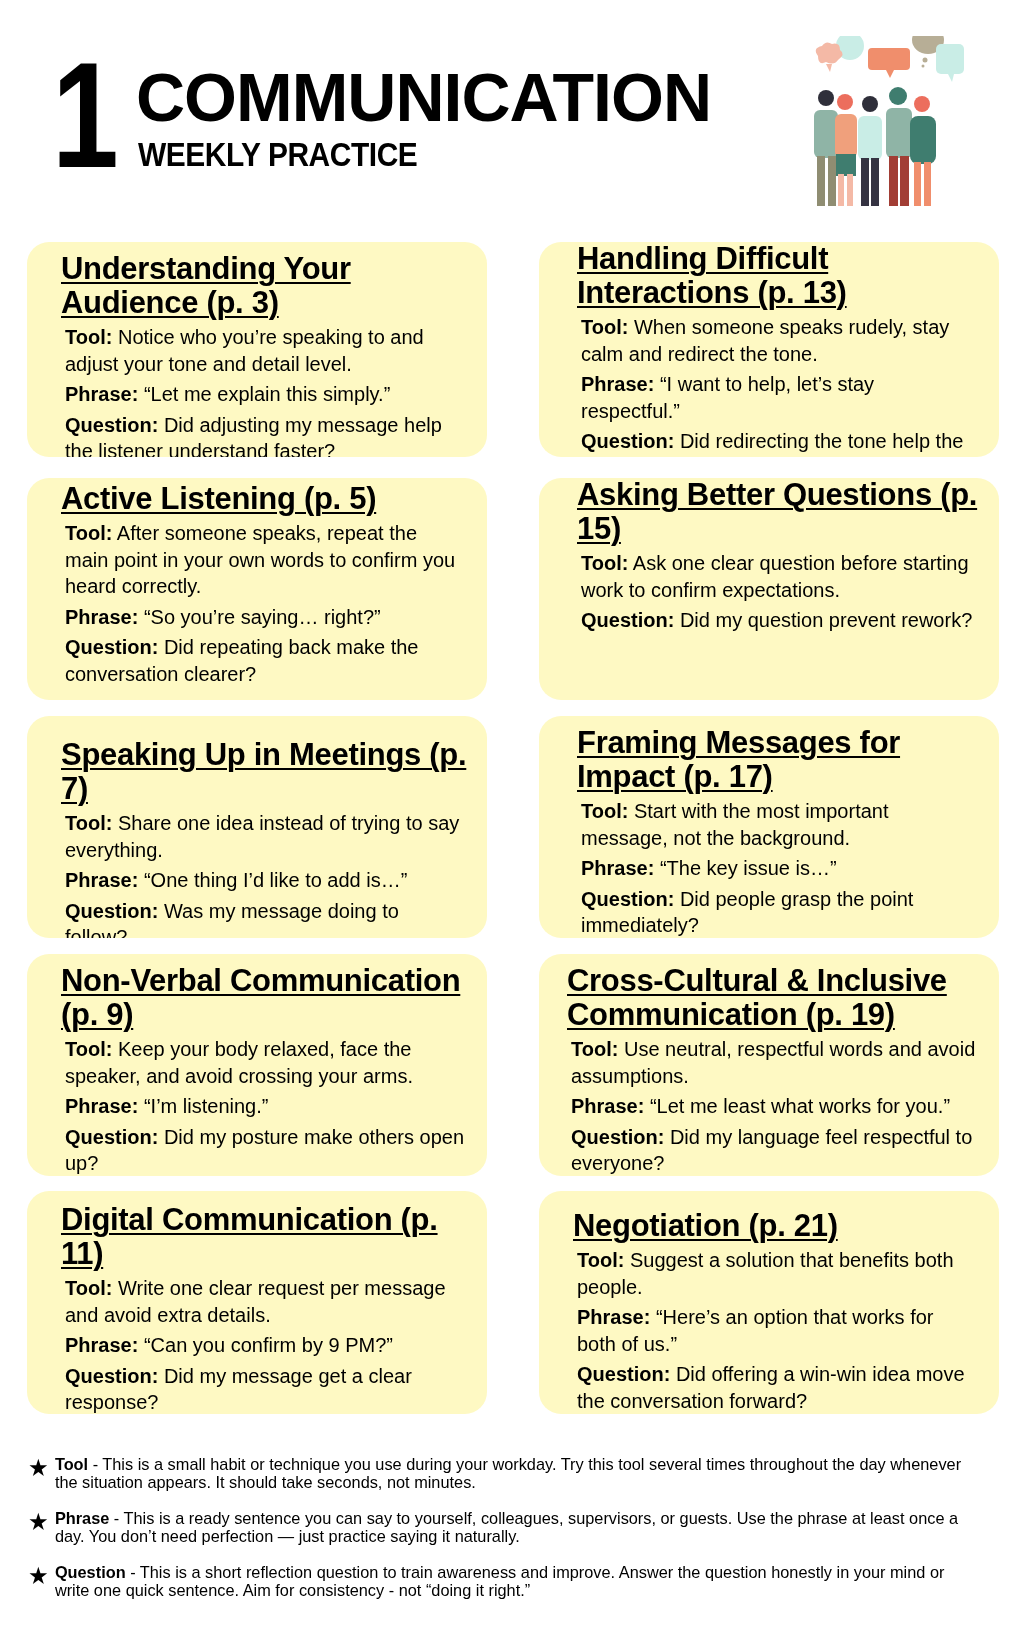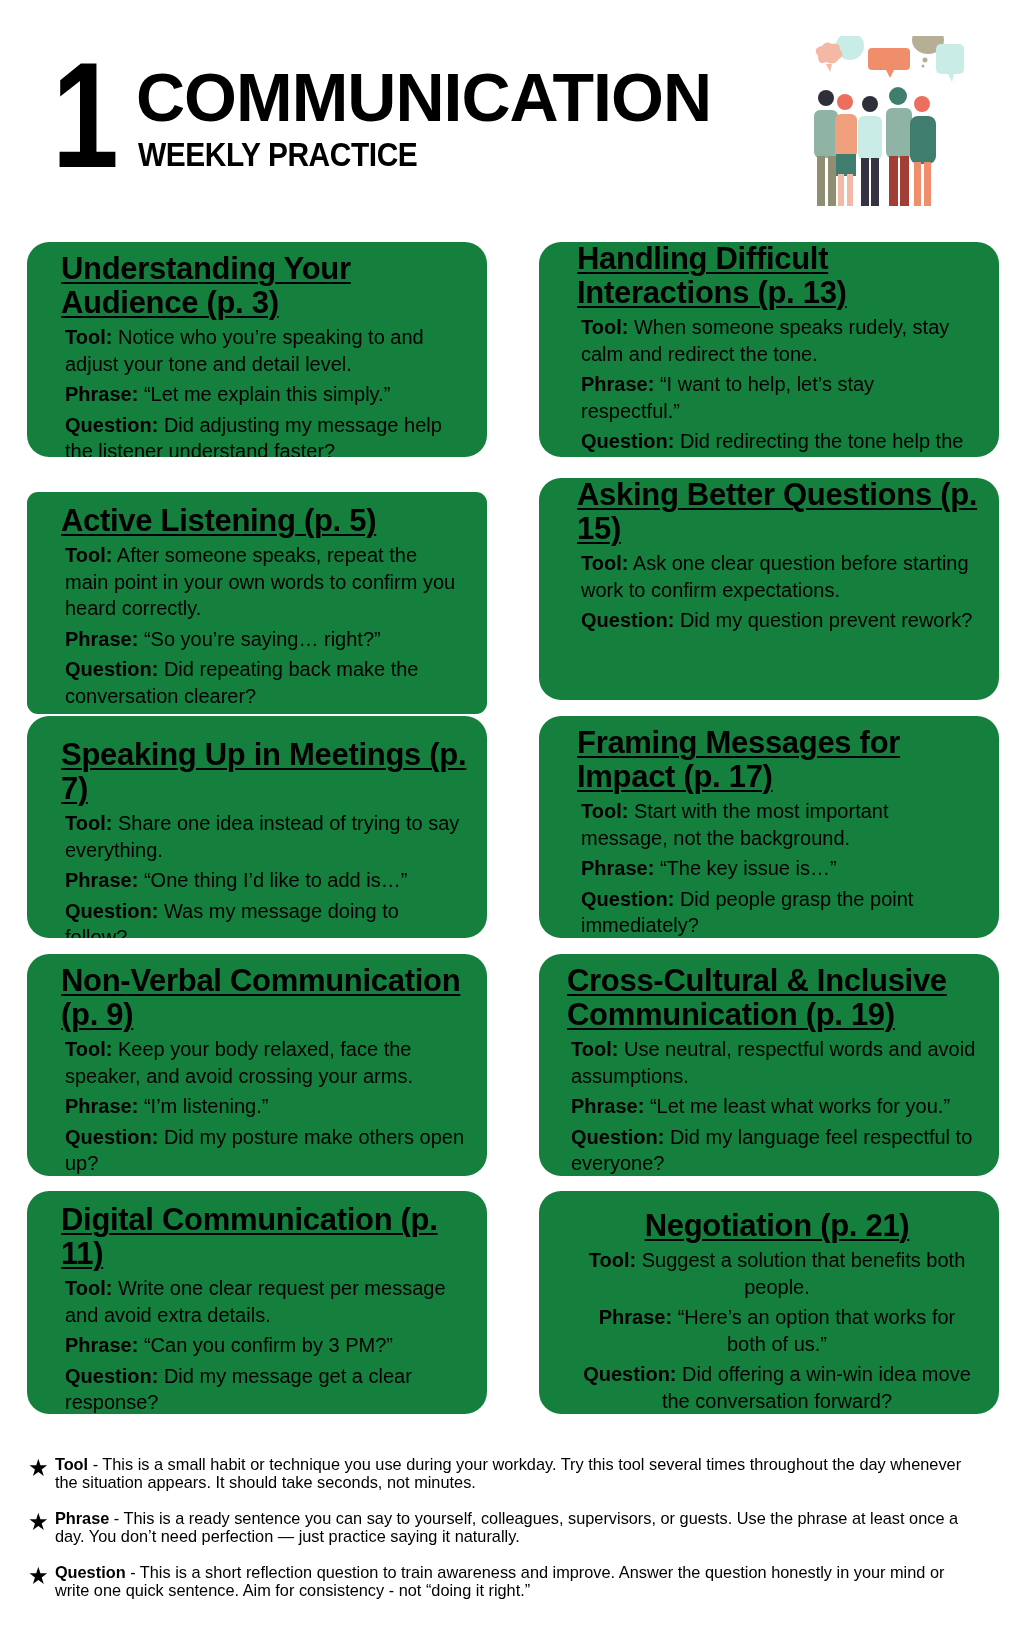--- a/index.html
+++ b/index.html
@@ -7,21 +7,21 @@
          font-family: "Liberation Sans", "DejaVu Sans", sans-serif; color: #000; }
   .header { position: absolute; left: 0; top: 0; width: 1024px; height: 230px; }
   .big-num { position: absolute; left: 52px; top: 40px; font-size: 150px; font-weight: 900;
              line-height: 150px; letter-spacing: -6px; transform: scaleX(0.8); transform-origin: left top; }
   .title { position: absolute; left: 136px; top: 62px; font-size: 68px; font-weight: 900;
            line-height: 70px; letter-spacing: -1px; }
   .subtitle { position: absolute; left: 138px; top: 136px; font-size: 34px; font-weight: 900;
               line-height: 36px; letter-spacing: -0.5px; transform: scaleX(0.88); transform-origin: left top; }
   .illus { position: absolute; left: 808px; top: 36px; width: 170px; height: 170px; }
 
-  .card { position: absolute; width: 460px; background: #15803d; border-radius: 22px;
+  .card { position: absolute; width: 460px; background: #fef9c3; border-radius: 22px;
           box-sizing: border-box; padding: 10px 18px 0 34px; overflow: hidden; }
   .card.left { left: 27px; }
   .card.right { left: 539px; padding-left: 38px; }
   .card-title { font-size: 31px; font-weight: 900; line-height: 34px; margin: 0;
                 text-decoration: underline; text-decoration-thickness: 2px; text-underline-offset: 3px;
                 letter-spacing: -0.3px; }
   .line { font-size: 20px; line-height: 26.5px; margin: 4px; }
   .lbl { font-weight: 700; }
 
   .legend { position: absolute; left: 28px; width: 980px; }
@@ -84,21 +84,21 @@
   <p class="line"><span class="lbl">Phrase:</span> <span>“Let me explain this simply.”</span></p>
   <p class="line"><span class="lbl">Question:</span> <span>Did adjusting my message help the listener understand faster?</span></p>
 </div>
 <div class="card right" style="top:242px;height:215px;padding-top:0;">
   <p class="card-title">Handling Difficult Interactions (p. 13)</p>
   <p class="line"><span class="lbl">Tool:</span> <span>When someone speaks rudely, stay calm and redirect the tone.</span></p>
   <p class="line"><span class="lbl">Phrase:</span> <span>“I want to help, let’s stay respectful.”</span></p>
   <p class="line"><span class="lbl">Question:</span> <span>Did redirecting the tone help the conversation continue?</span></p>
 </div>
 
-<div class="card left" style="top:492px;height:222px;padding-top:12px;border-radius:11px;">
+<div class="card left" style="top:478px;height:222px;padding-top:4px;">
   <p class="card-title">Active Listening (p. 5)</p>
   <p class="line"><span class="lbl">Tool:</span> <span>After someone speaks, repeat the main point in your own words to confirm you heard correctly.</span></p>
   <p class="line"><span class="lbl">Phrase:</span> <span>“So you’re saying… right?”</span></p>
   <p class="line"><span class="lbl">Question:</span> <span>Did repeating back make the conversation clearer?</span></p>
 </div>
 <div class="card right" style="top:478px;height:222px;padding-top:0;">
   <p class="card-title">Asking Better Questions (p. 15)</p>
   <p class="line"><span class="lbl">Tool:</span> <span>Ask one clear question before starting work to confirm expectations.</span></p>
   <p class="line"><span class="lbl">Question:</span> <span>Did my question prevent rework?</span></p>
 </div>
@@ -125,24 +125,24 @@
 <div class="card right" style="top:954px;height:222px;padding-top:10px;padding-left:28px;padding-right:8px;">
   <p class="card-title">Cross-Cultural &amp; Inclusive Communication (p. 19)</p>
   <p class="line"><span class="lbl">Tool:</span> <span>Use neutral, respectful words and avoid assumptions.</span></p>
   <p class="line"><span class="lbl">Phrase:</span> <span>“Let me least what works for you.”</span></p>
   <p class="line"><span class="lbl">Question:</span> <span>Did my language feel respectful to everyone?</span></p>
 </div>
 
 <div class="card left" style="top:1191px;height:223px;padding-top:12px;">
   <p class="card-title">Digital Communication (p. 11)</p>
   <p class="line"><span class="lbl">Tool:</span> <span>Write one clear request per message and avoid extra details.</span></p>
-  <p class="line"><span class="lbl">Phrase:</span> <span>“Can you confirm by 3 PM?”</span></p>
+  <p class="line"><span class="lbl">Phrase:</span> <span>“Can you confirm by 9 PM?”</span></p>
   <p class="line"><span class="lbl">Question:</span> <span>Did my message get a clear response?</span></p>
 </div>
-<div class="card right" style="top:1191px;height:223px;padding-top:18px;padding-left:34px;text-align:center;">
+<div class="card right" style="top:1191px;height:223px;padding-top:18px;padding-left:34px;">
   <p class="card-title">Negotiation (p. 21)</p>
   <p class="line"><span class="lbl">Tool:</span> <span>Suggest a solution that benefits both people.</span></p>
   <p class="line"><span class="lbl">Phrase:</span> <span>“Here’s an option that works for both of us.”</span></p>
   <p class="line"><span class="lbl">Question:</span> <span>Did offering a win-win idea move the conversation forward?</span></p>
 </div>
 
 <div class="legend" style="top:1456px;">
   <div class="legend-item">
     <span class="star">★</span>
     <span class="term">Tool</span><span> - This is a small habit or technique you use during your workday. Try this tool several times throughout the day whenever the situation appears. It should take seconds, not minutes.</span>

